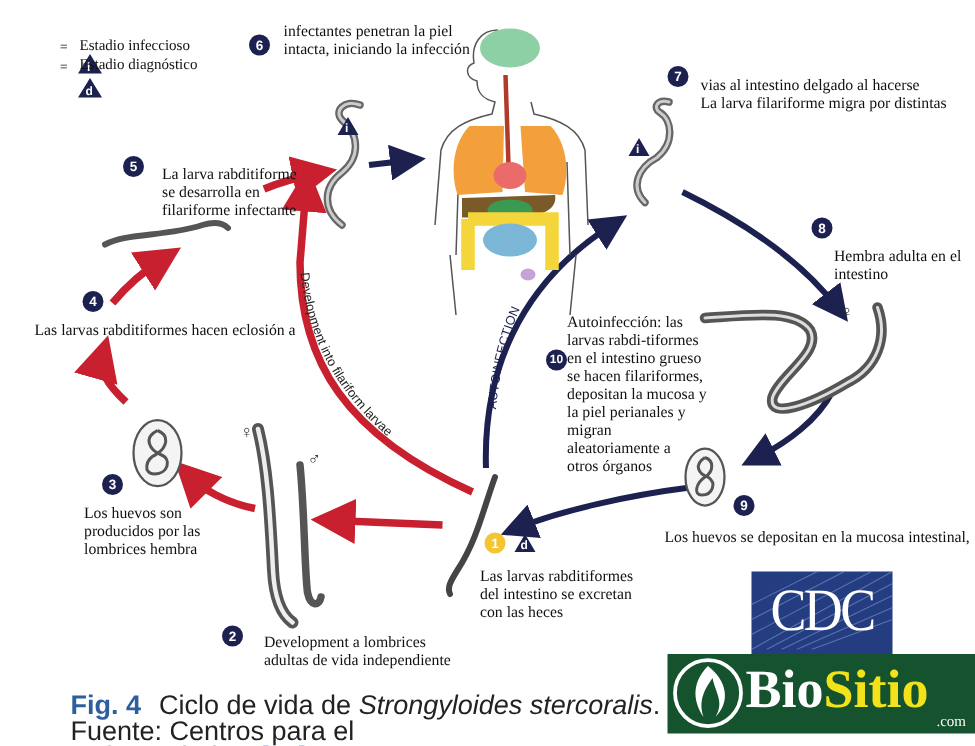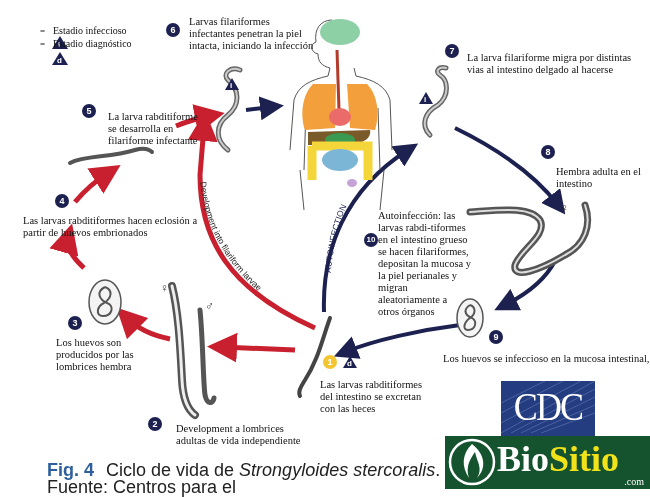--- a/index.html
+++ b/index.html
@@ -135,42 +135,40 @@
   <div>Development a lombrices</div>
   <div>adultas de vida independiente</div>
 </div>
 <div class="txt" style="left:56px;top:337px">
   <div>Los huevos son</div>
   <div>producidos por las</div>
   <div>lombrices hembra</div>
 </div>
 <div class="txt" style="left:23px;top:215px">
   <div>Las larvas rabditiformes hacen eclosión a</div>
-  <div>partir de huevos embrionados</div>
 </div>
 <div class="txt" style="left:108px;top:111px">
   <div>La larva rabditiforme</div>
   <div>se desarrolla en</div>
   <div>filariforme infectante</div>
 </div>
 <div class="txt" style="left:189px;top:16px">
-  <div>Larvas filariformes</div>
   <div>infectantes penetran la piel</div>
   <div>intacta, iniciando la infección</div>
 </div>
 <div class="txt" style="left:467px;top:52px">
+  <div>vias al intestino delgado al hacerse</div>
   <div>La larva filariforme migra por distintas</div>
-  <div>vias al intestino delgado al hacerse</div>
 </div>
 <div class="txt" style="left:556px;top:166px">
   <div>Hembra adulta en el</div>
   <div>intestino</div>
 </div>
 <div class="txt" style="left:443px;top:353px">
-  <div>Los huevos se infeccioso en la mucosa intestinal,</div>
+  <div>Los huevos se depositan en la mucosa intestinal,</div>
 </div>
 <div class="txt" style="left:378px;top:210px">
   <div>Autoinfección: las</div>
   <div>larvas rabdi-tiformes</div>
   <div>en el intestino grueso</div>
   <div>se hacen filariformes,</div>
   <div>depositan la mucosa y</div>
   <div>la piel perianales y</div>
   <div>migran</div>
   <div>aleatoriamente a</div>

